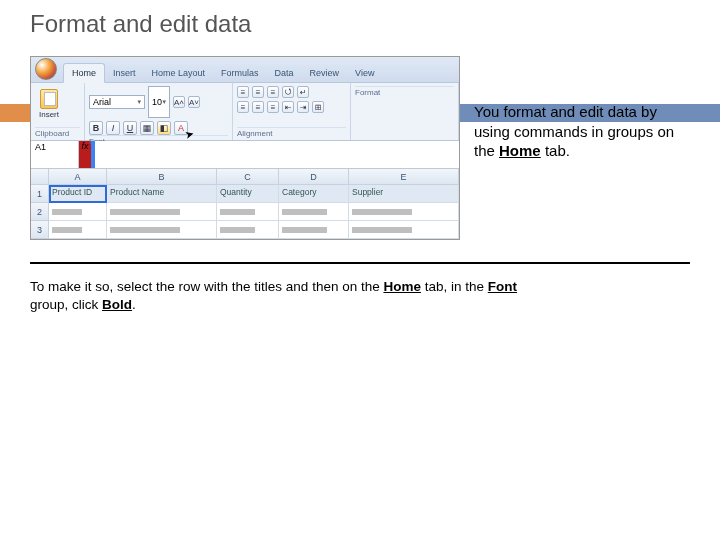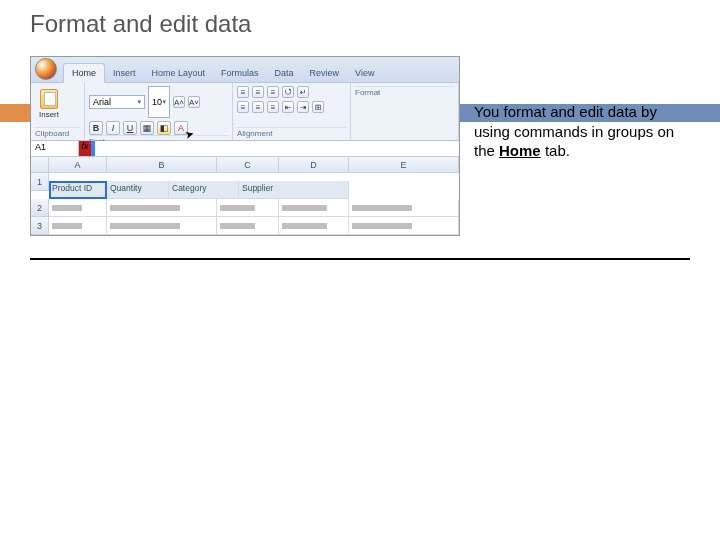--- a/index.html
+++ b/index.html
@@ -24,33 +24,33 @@
   .ricon.sm { width: 12px; height: 12px; font-size: 8px; }
   .fontname { width: 56px; height: 14px; border: 1px solid #9fb1ca; background: #fff; font-size: 9px; padding: 0 3px; display: flex; align-items: center; justify-content: space-between; }
   .fontsize { width: 22px; height: 32px; border: 1px solid #9fb1ca; background: #fff; font-size: 9px; padding: 0 3px; display: flex; align-items: center; justify-content: space-between; }
   .caret { font-size: 7px; color: #567; }
   .bold-cursor { position: relative; }
   .cursor-arrow { position: absolute; top: 6px; left: 10px; font-size: 11px; color: #000; transform: rotate(-15deg); }
   .paste-big { width: 28px; height: 36px; display: flex; flex-direction: column; align-items: center; justify-content: center; font-size: 8px; color: #334; }
   .paste-ic { width: 18px; height: 20px; background: linear-gradient(#ffe9a6,#f7c65c); border: 1px solid #c99b3a; border-radius: 2px; margin-bottom: 1px; position: relative; }
   .paste-ic::after { content:''; position:absolute; top:2px; left:3px; width:10px; height:12px; background:#fff; border:1px solid #bbb; }
   
-  .fbar { display:flex; border-bottom:1px solid #c0cad6; height:16px; font-size:9px; background:#b91c1c; }
+  .fbar { display:flex; border-bottom:1px solid #c0cad6; height:28px; font-size:9px; background:#b91c1c; }
   .namebox { width:48px; border-right:1px solid #c0cad6; padding:1px 4px; background:#fff; }
   .fx { width:16px; text-align:center; border-right:4px solid #3b82f6; font-style:italic; }
   .finput { flex:1; background:#fff; }
   
   .grid { font-size:9px; }
   .grow { display:flex; }
   .rh, .ch { background:linear-gradient(#f2f6fb,#dde6f1); border:1px solid #c7d2e0; border-top:none; border-left:none; text-align:center; color:#3b5576; }
   .rh { width:18px; height:18px; line-height:18px; }
   .ch { height:16px; line-height:16px; }
   .chA { width:58px; } .chB { width:110px; } .chC { width:62px; } .chD { width:70px; } .chE { width:110px; }
   .cell { border:1px solid #d3dbe5; border-top:none; border-left:none; height:18px; padding:2px 3px; overflow:hidden; }
-  .hdrcell { background:#dfe8f3; color:#355; font-size:8.5px; white-space:nowrap;margin-top:8px; }
+  .hdrcell { background:#dfe8f3; color:#355; font-size:8.5px; white-space:nowrap; }
   .selA1 { outline:2px solid #2e6bd6; outline-offset:-2px; background:#dfe8f3; }
   .ghost { height:6px; background:#bfbfbf; margin-top:4px; }
   .ghost.w1{width:30px}.ghost.w2{width:70px}.ghost.w3{width:35px}.ghost.w4{width:45px}.ghost.w5{width:60px}
   
   .sidetext { font-size: 15px; color:#000; line-height:1.3; margin-top: 46px; max-width: 220px; }
   
   .divider { height:2px; background:#000; margin:22px 0 14px 0; }
   .para { font-size:13.5px; color:#000; line-height:1.35; max-width:520px; margin-bottom:14px; }
   u { text-decoration: underline; }
 </style>
@@ -147,20 +147,21 @@
           <div class="rh" style="height:16px"></div>
           <div class="ch chA">A</div>
           <div class="ch chB">B</div>
           <div class="ch chC">C</div>
           <div class="ch chD">D</div>
           <div class="ch chE">E</div>
         </div>
         <div class="grow">
           <div class="rh">1</div>
           <div class="cell chA hdrcell selA1">Product ID</div>
+          <div class="cell chB hdrcell">Product Name</div>
           <div class="cell chC hdrcell">Quantity</div>
           <div class="cell chD hdrcell">Category</div>
           <div class="cell chE hdrcell">Supplier</div>
         </div>
         <div class="grow">
           <div class="rh">2</div>
           <div class="cell chA">
               <div class="ghost w1"></div>
             </div>
           <div class="cell chB">
@@ -197,13 +198,16 @@
       </div>
     </div>
 
     <div class="sidetext">
       <span>You format and edit data by using commands in groups on the </span><u><b>Home</b></u><span> tab.</span>
     </div>
   </div>
 
   <div class="divider"></div>
 
+  <p class="para">
+    <span>To make it so, select the row with the titles and then on the </span><u><b>Home</b></u><span> tab, in the </span><u><b>Font</b></u><span> group, click </span><u><b>Bold</b></u><span>.</span>
+  </p>
 </div>
 
 </body></html>

